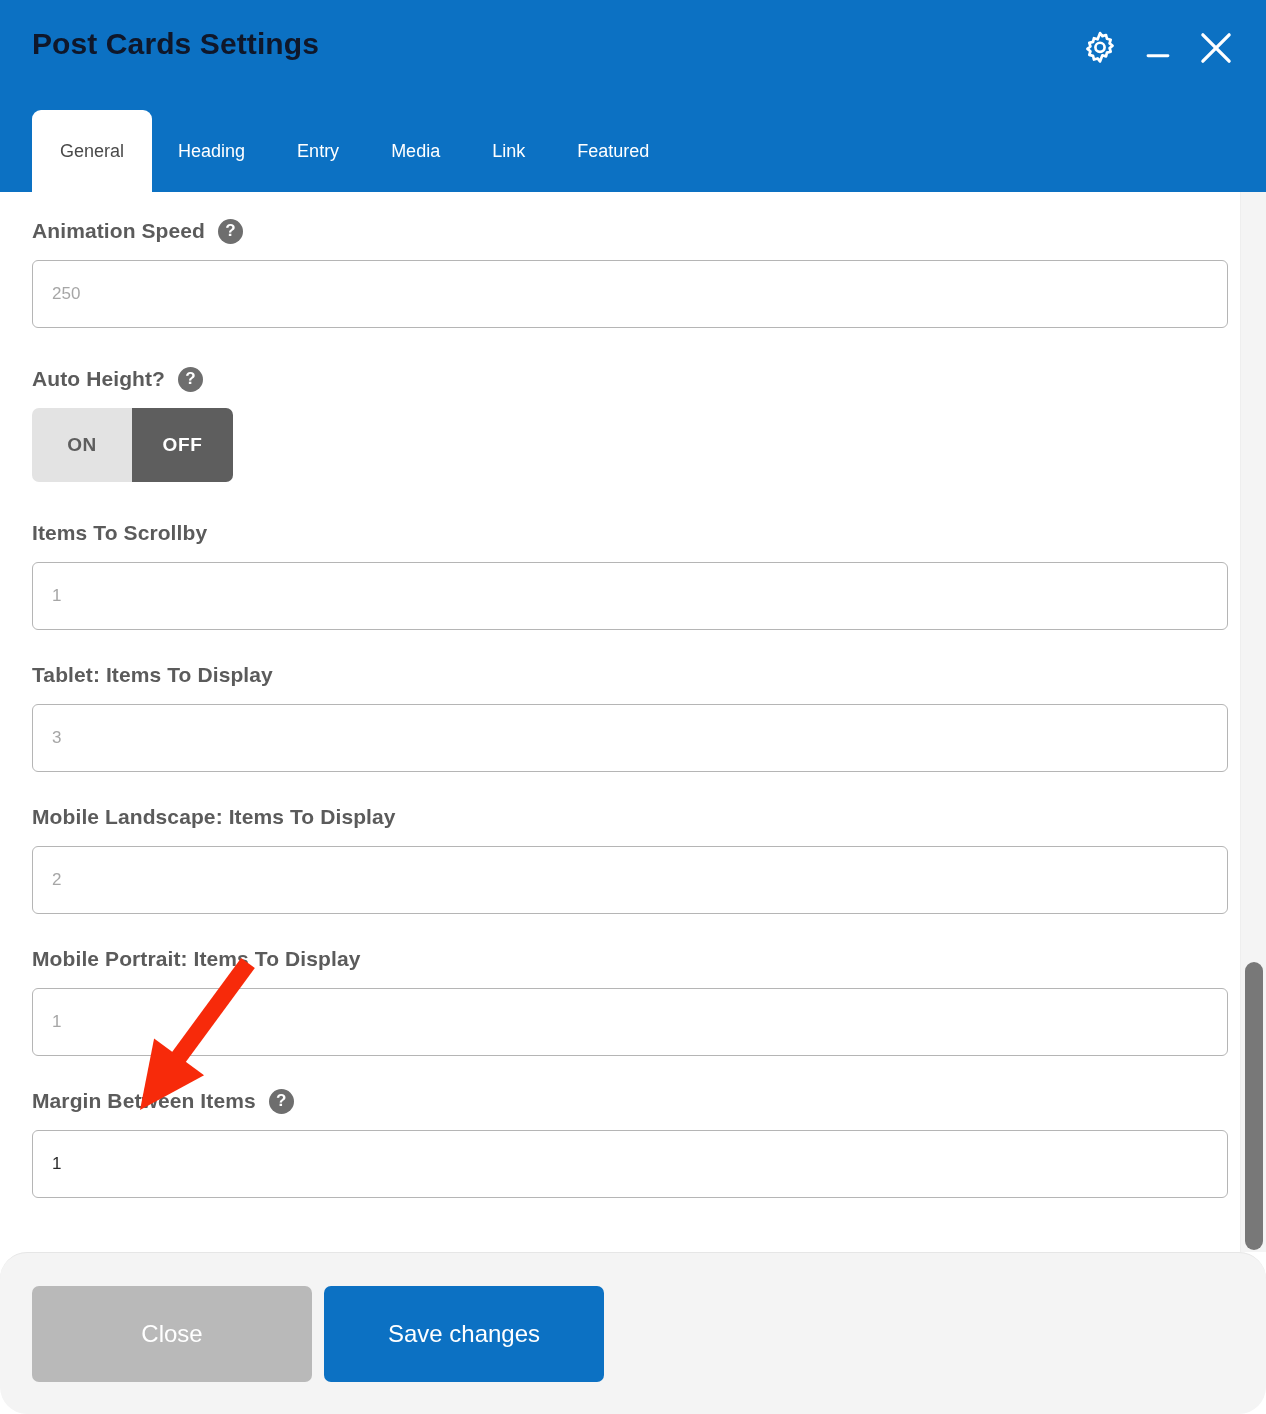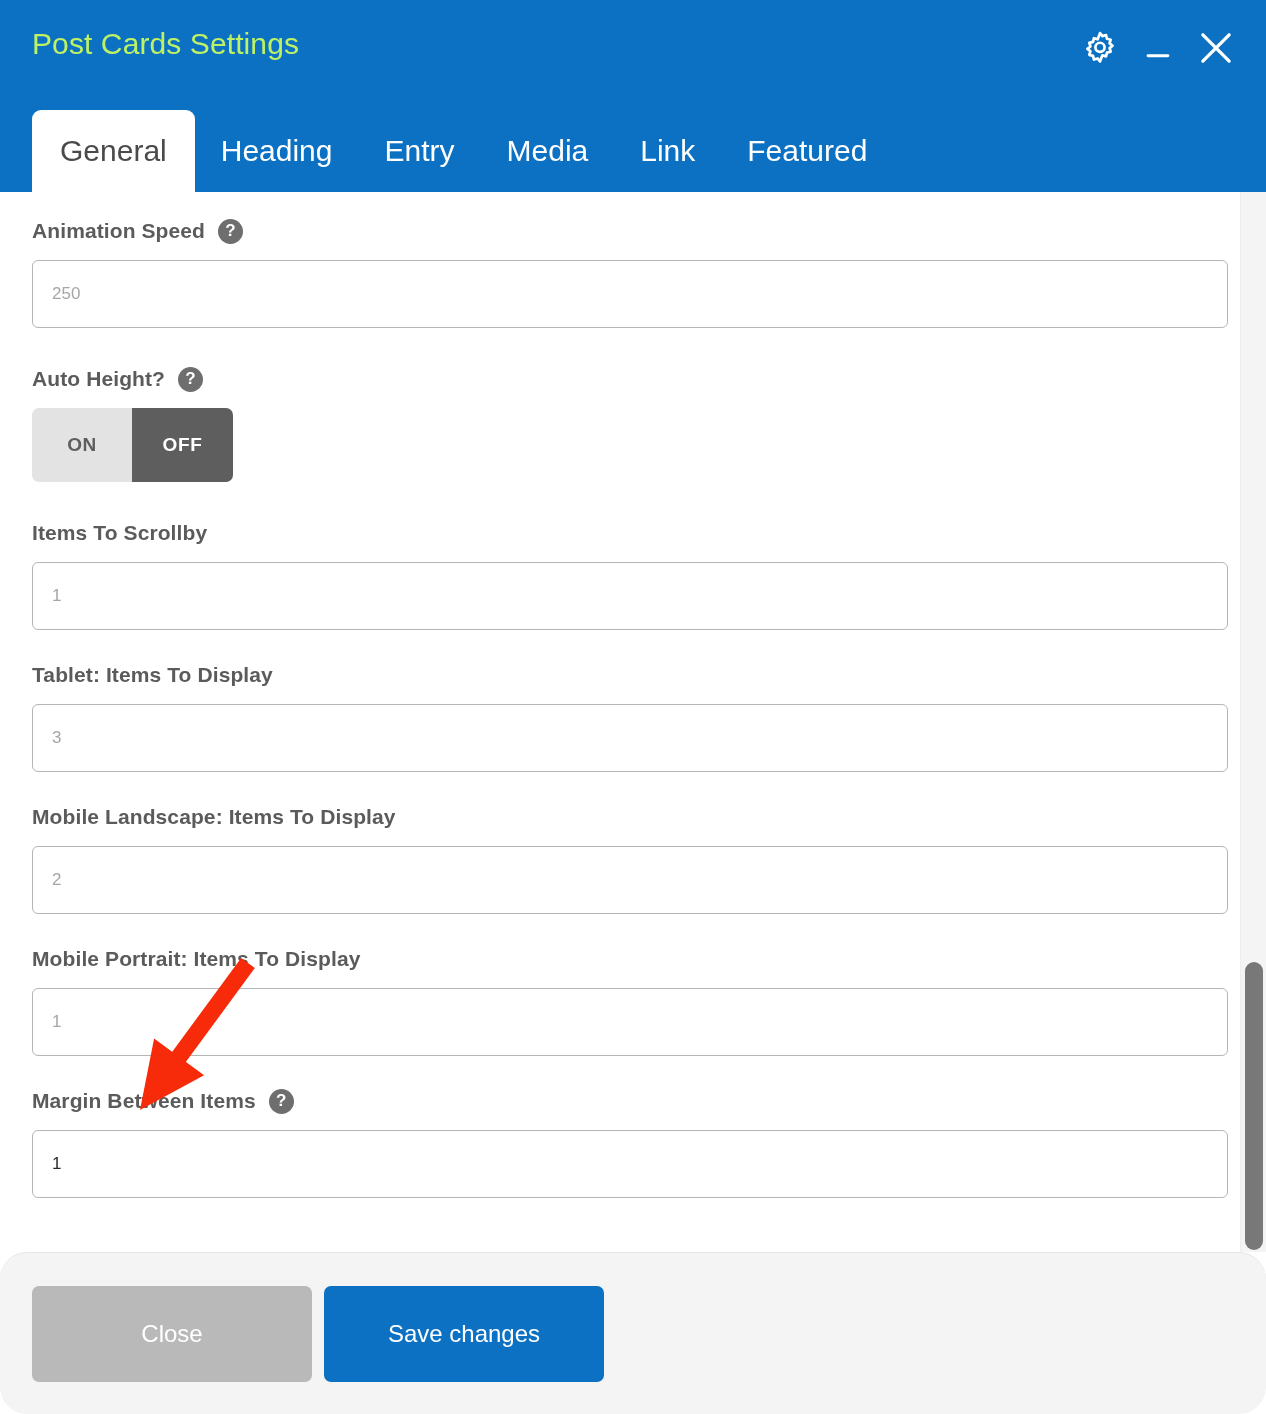--- a/index.html
+++ b/index.html
@@ -33,23 +33,23 @@
 
   .header-title-row {
     display: flex;
     align-items: flex-start;
     justify-content: space-between;
     padding: 22px 28px 0 32px;
     height: 96px;
   }
 
   .modal-title {
-    color: #bef264;
+    color: #0f172a;
     font-size: 30px;
-    font-weight: 400;
+    font-weight: 700;
     letter-spacing: 0.1px;
     line-height: 44px;
   }
 
   .header-actions {
     display: flex;
     align-items: center;
     gap: 14px;
     padding-top: 4px;
   }
@@ -66,21 +66,21 @@
 
   
   .tabs {
     display: flex;
     align-items: flex-end;
     height: 96px;
     padding-left: 32px;
   }
 
   .tab {
-    font-size: 30px;
+    font-size: 18px;
     color: #ffffff;
     padding: 0 26px;
     height: 82px;
     line-height: 82px;
     cursor: pointer;
     white-space: nowrap;
   }
 
   .tab.active {
     background: #ffffff;

